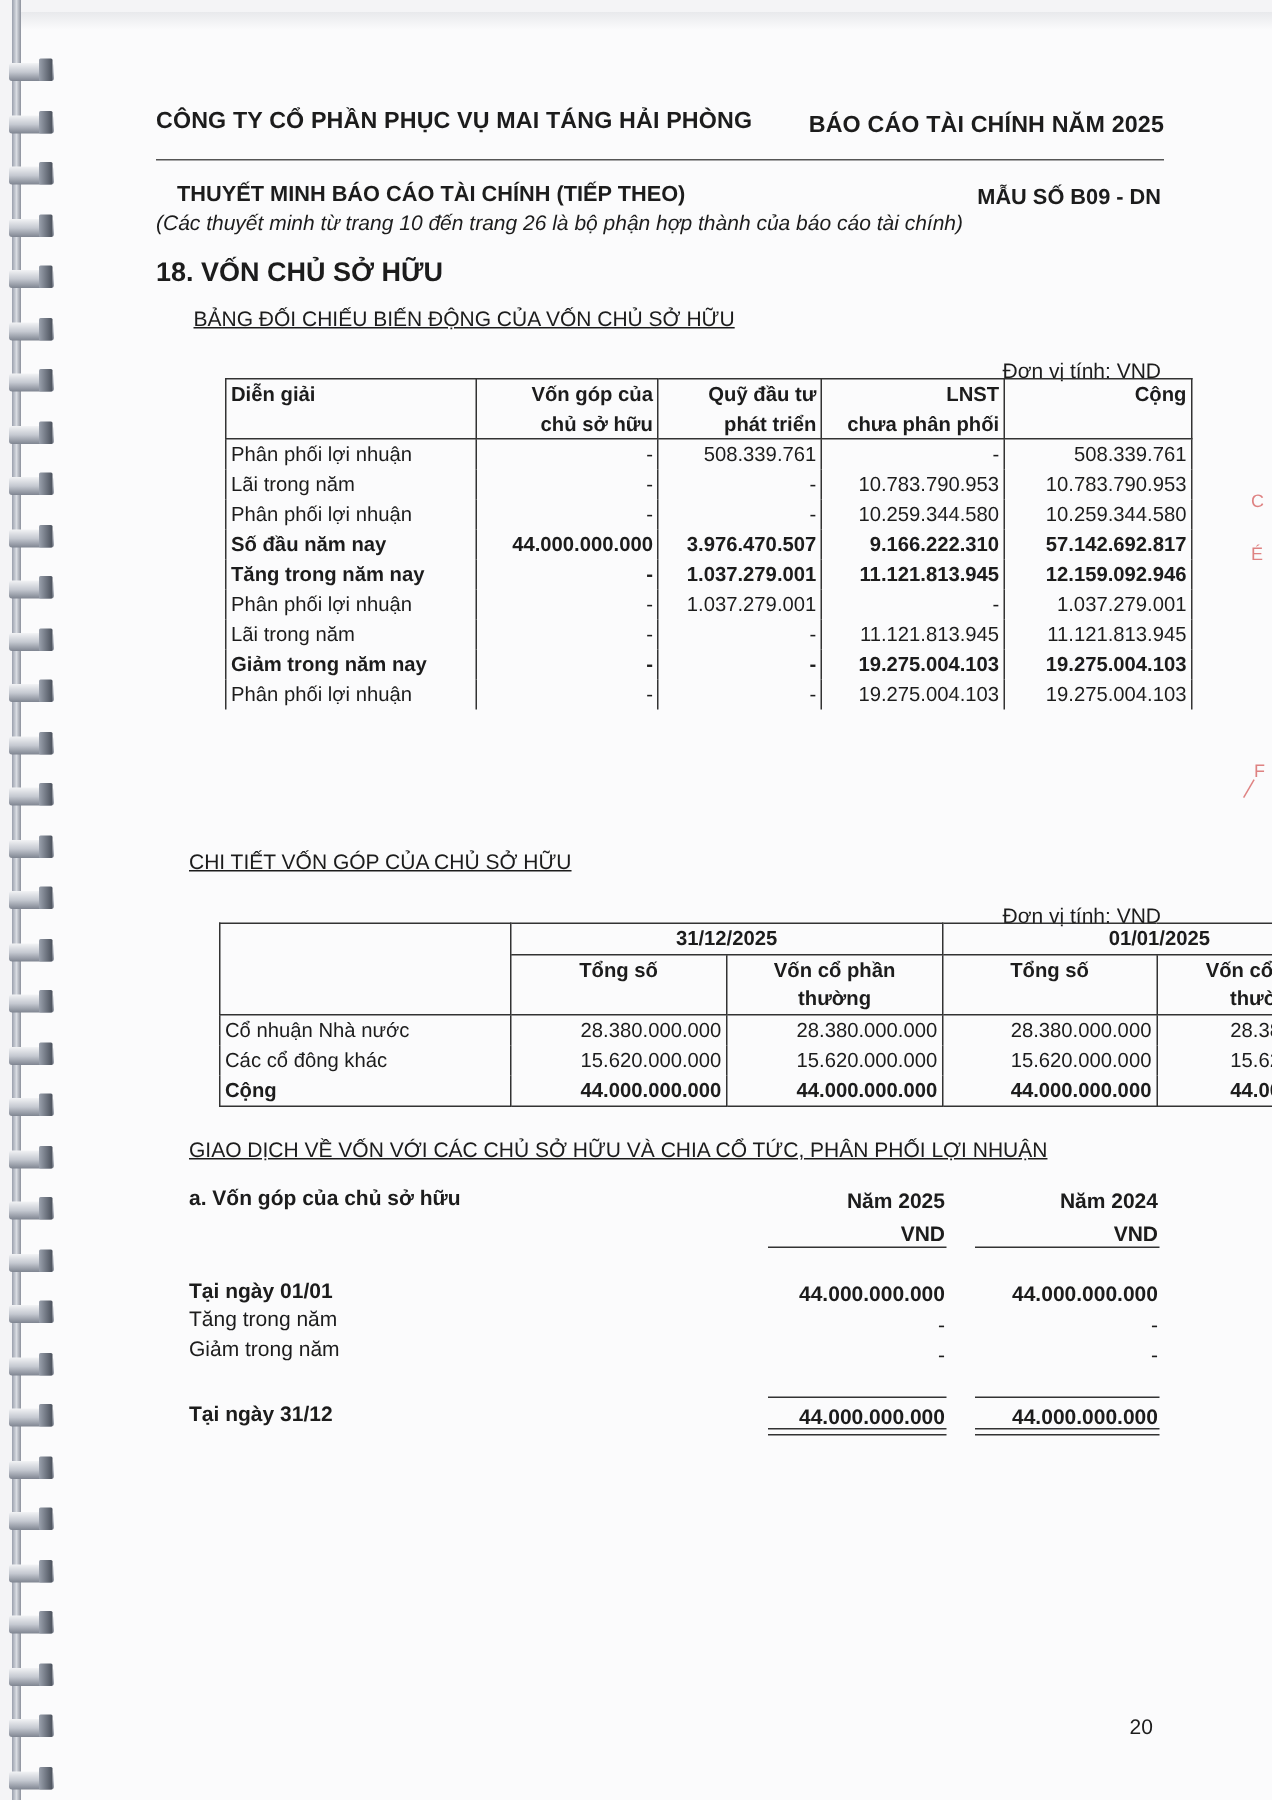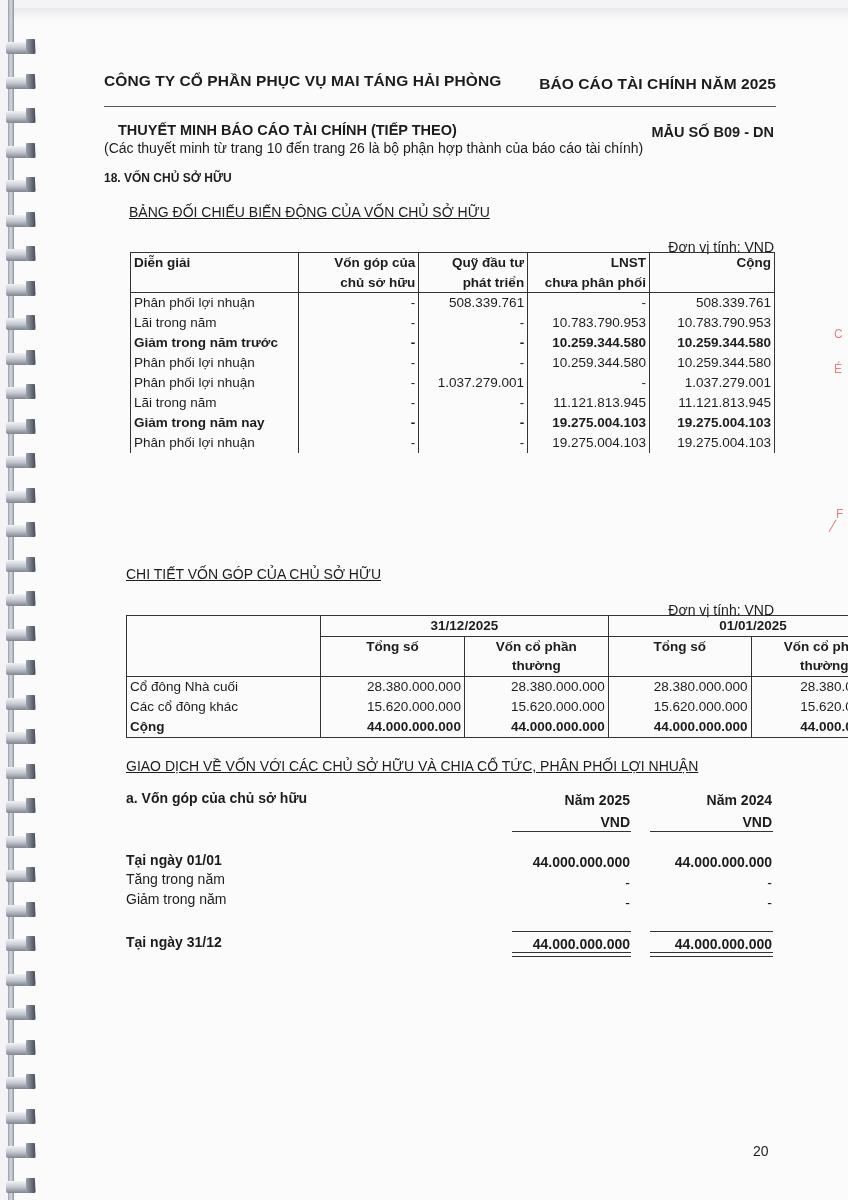--- a/index.html
+++ b/index.html
@@ -24,24 +24,24 @@
   }
   .spiral .ring::after {
     content: ""; position: absolute; right: 1px; top: -3px; width: 9px; height: 15px;
     background: linear-gradient(90deg,#9aa1ad,#4b515c);
     border-radius: 1px;
   }
   .abs { position: absolute; }
   .hdr { font-weight: bold; font-size: 15.5px; letter-spacing: 0.1px; }
   .rule { position: absolute; left: 104px; width: 672px; height: 1px; background: #555; top: 106px; }
   .b { font-weight: bold; }
-  .it { }
+  .it { font-style: italic; }
   .ul { text-decoration: underline; }
   .t13 { font-size: 14px; }
-  table { border-collapse: collapse; position: absolute; font-size: 13.5px; }
+  table { border-collapse: collapse; position: absolute; font-size: 13.5px; margin-left: 20px; }
   td, th { border: 1px solid #333; padding: 0 3px; line-height: 19.5px; }
   th { font-weight: bold; vertical-align: top; }
   .r { text-align: right; }
   .c { text-align: center; }
   .l { text-align: left; }
   .t1 td { border-top: none; border-bottom: none; height: 20px; }
   .t1 tr.last td { border-bottom: 1px solid #333; }
   .t2 td { border-top: none; border-bottom: none; height: 20px; }
   .t2 tr.last td { border-bottom: 1px solid #333; }
   .stamp { position: absolute; color: #d55a5a; font-size: 12px; opacity: .75; }
@@ -92,21 +92,21 @@
   </div>
 
 <div class="abs hdr" style="left:104px; top:72px;">CÔNG TY CỔ PHẦN PHỤC VỤ MAI TÁNG HẢI PHÒNG</div>
 <div class="abs hdr" style="right:72px; top:75px;">BÁO CÁO TÀI CHÍNH NĂM 2025</div>
 <div class="rule"></div>
 
 <div class="abs b" style="left:104px; top:122px; font-size:14.5px;margin-left:14px;">THUYẾT MINH BÁO CÁO TÀI CHÍNH (TIẾP THEO)</div>
 <div class="abs b" style="right:74px; top:124px; font-size:14.5px;">MẪU SỐ B09 - DN</div>
 <div class="abs it" style="left:104px; top:140px; font-size:14px;">(Các thuyết minh từ trang 10 đến trang 26 là bộ phận hợp thành của báo cáo tài chính)</div>
 
-<div class="abs b" style="left:104px; top:171px; font-size:12px;">18.  VỐN CHỦ SỞ HỮU</div>
+<div class="abs b" style="left:104px; top:171px; font-size:18px;">18.  VỐN CHỦ SỞ HỮU</div>
 
 <div class="abs ul t13" style="left:129px; top:204px; font-size:14px;">BẢNG ĐỐI CHIẾU BIẾN ĐỘNG CỦA VỐN CHỦ SỞ HỮU</div>
 <div class="abs t13" style="right:74px; top:239px;">Đơn vị tính: VND</div>
 
 <table class="t1" style="left:130px; top:252px; width:645px;">
   <colgroup>
     <col style="width:168px">
       <col style="width:121px">
       <col style="width:109px">
       <col style="width:122px">
@@ -130,32 +130,39 @@
         <td class="r">508.339.761</td>
       </tr>
       <tr>
         <td>Lãi trong năm</td>
         <td class="r">-</td>
         <td class="r">-</td>
         <td class="r">10.783.790.953</td>
         <td class="r">10.783.790.953</td>
       </tr>
       <tr>
-        <td class="b">Giảm trong năm trước</td>
-        <td class="r b">-</td>
-        <td class="r b">-</td>
-        <td class="r b">10.259.344.580</td>
-        <td class="r b">10.259.344.580</td>
-      </tr>
-      <tr>
         <td>Phân phối lợi nhuận</td>
         <td class="r">-</td>
         <td class="r">-</td>
         <td class="r">10.259.344.580</td>
         <td class="r">10.259.344.580</td>
+      </tr>
+      <tr>
+        <td class="b">Số đầu năm nay</td>
+        <td class="r b">44.000.000.000</td>
+        <td class="r b">3.976.470.507</td>
+        <td class="r b">9.166.222.310</td>
+        <td class="r b">57.142.692.817</td>
+      </tr>
+      <tr>
+        <td class="b">Tăng trong năm nay</td>
+        <td class="r b">-</td>
+        <td class="r b">1.037.279.001</td>
+        <td class="r b">11.121.813.945</td>
+        <td class="r b">12.159.092.946</td>
       </tr>
       <tr>
         <td>Phân phối lợi nhuận</td>
         <td class="r">-</td>
         <td class="r">1.037.279.001</td>
         <td class="r">-</td>
         <td class="r">1.037.279.001</td>
       </tr>
       <tr>
         <td>Lãi trong năm</td>
@@ -200,21 +207,21 @@
     </tr>
     <tr style="height:40px;">
       <th class="c"><span>Tổng số</span></th>
       <th class="c"><span>Vốn cổ phần</span><br><span>thường</span></th>
       <th class="c"><span>Tổng số</span></th>
       <th class="c"><span>Vốn cổ phần</span><br><span>thường</span></th>
     </tr>
   </thead>
   <tbody id="t2body">
       <tr>
-        <td style="border-top: 1px solid rgb(51, 51, 51);">Cổ đông Nhà cuối</td>
+        <td style="border-top: 1px solid rgb(51, 51, 51);">Cổ nhuận Nhà nước</td>
         <td class="r" style="border-top: 1px solid rgb(51, 51, 51);">28.380.000.000</td>
         <td class="r" style="border-top: 1px solid rgb(51, 51, 51);">28.380.000.000</td>
         <td class="r" style="border-top: 1px solid rgb(51, 51, 51);">28.380.000.000</td>
         <td class="r" style="border-top: 1px solid rgb(51, 51, 51);">28.380.000.000</td>
       </tr>
       <tr>
         <td>Các cổ đông khác</td>
         <td class="r">15.620.000.000</td>
         <td class="r">15.620.000.000</td>
         <td class="r">15.620.000.000</td>

